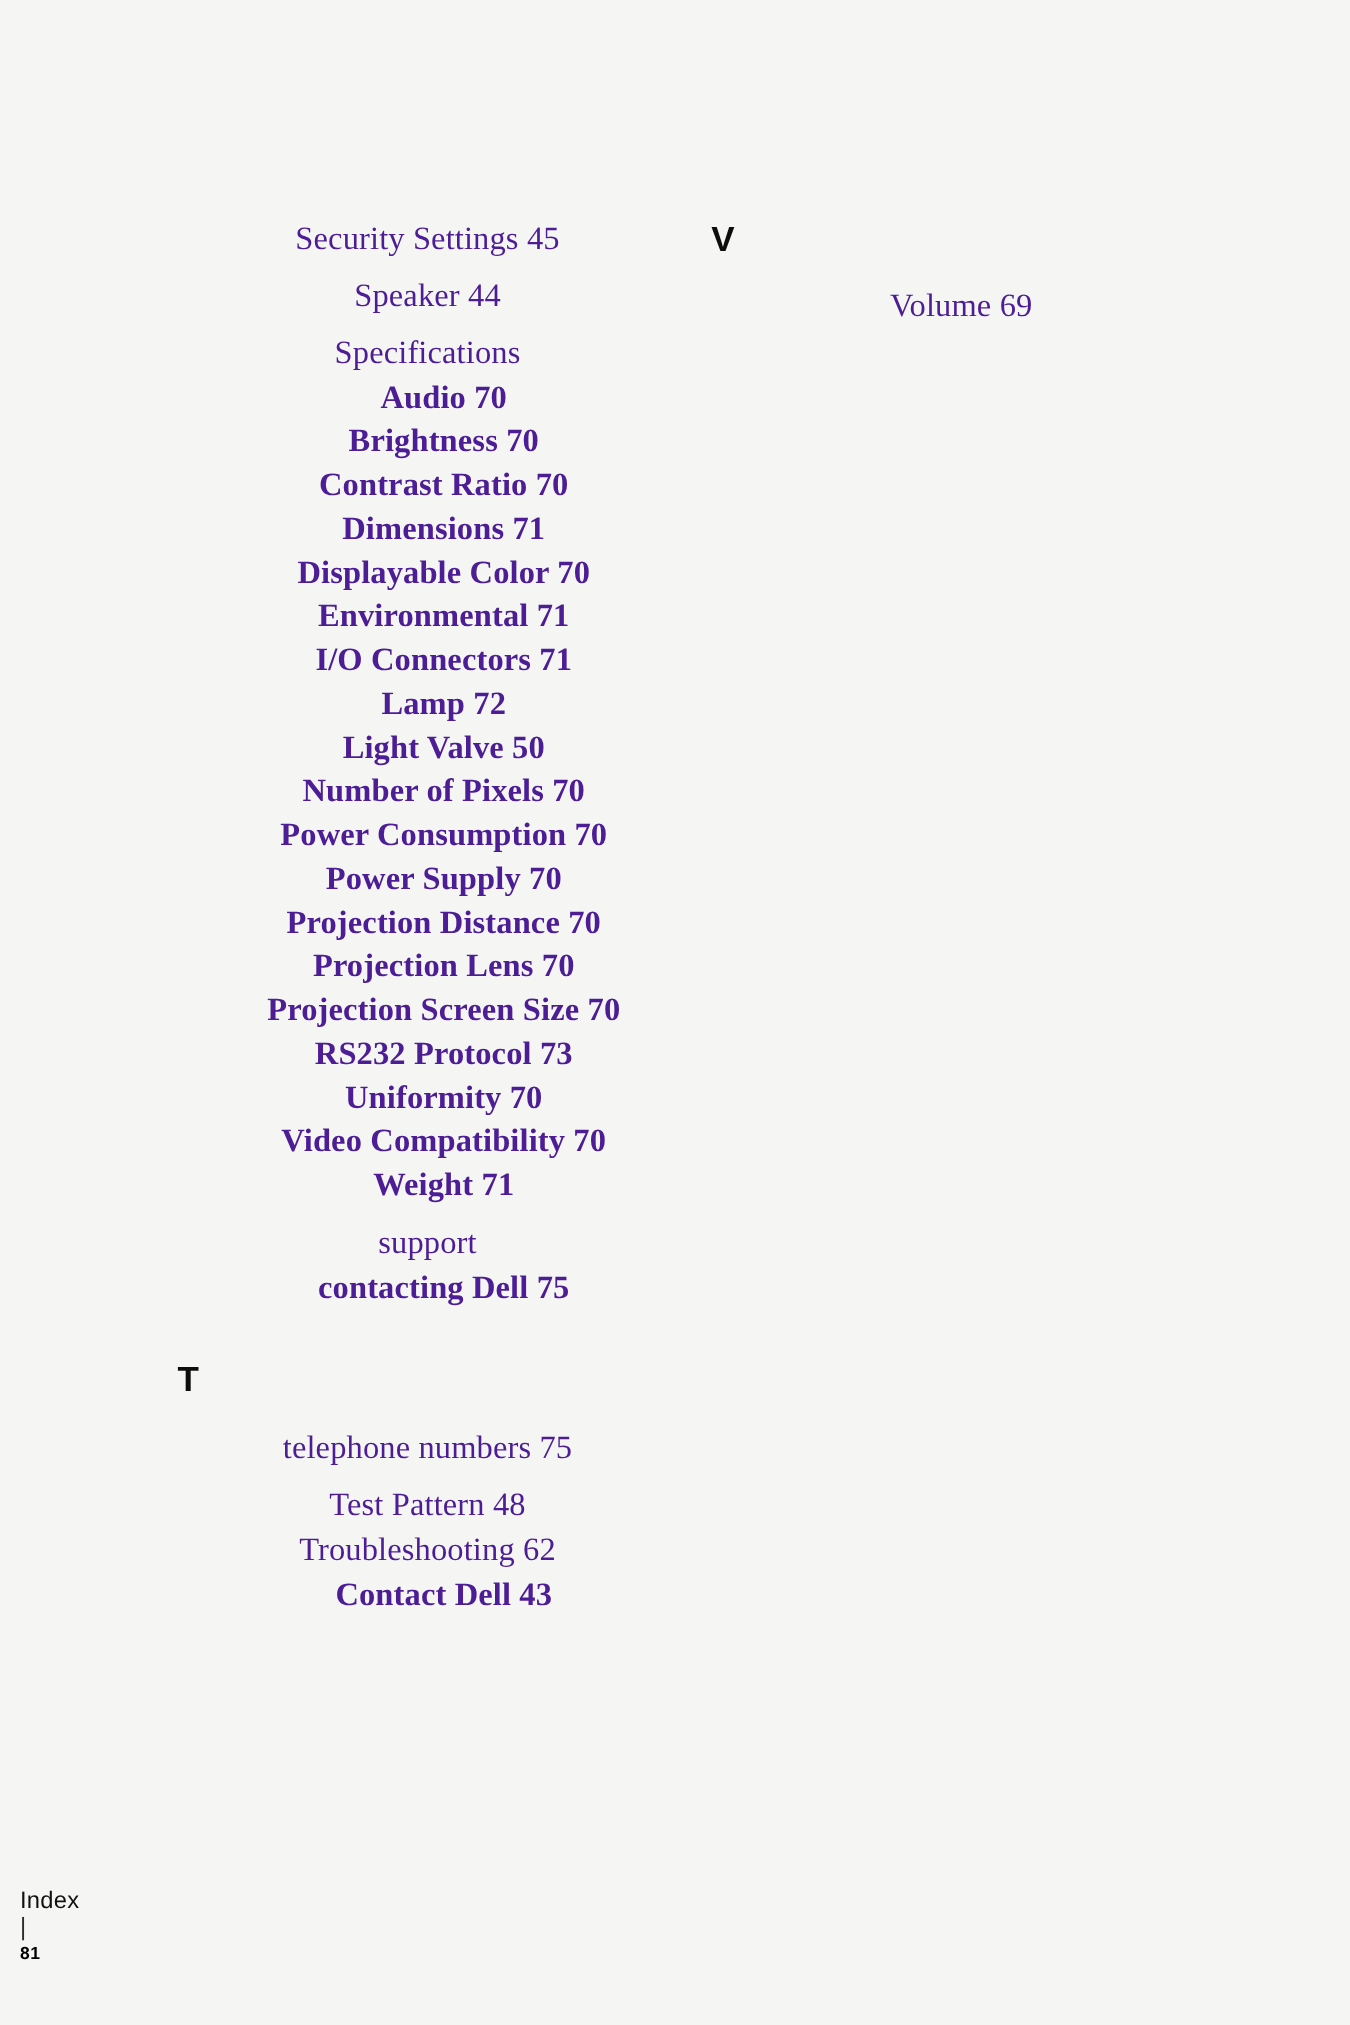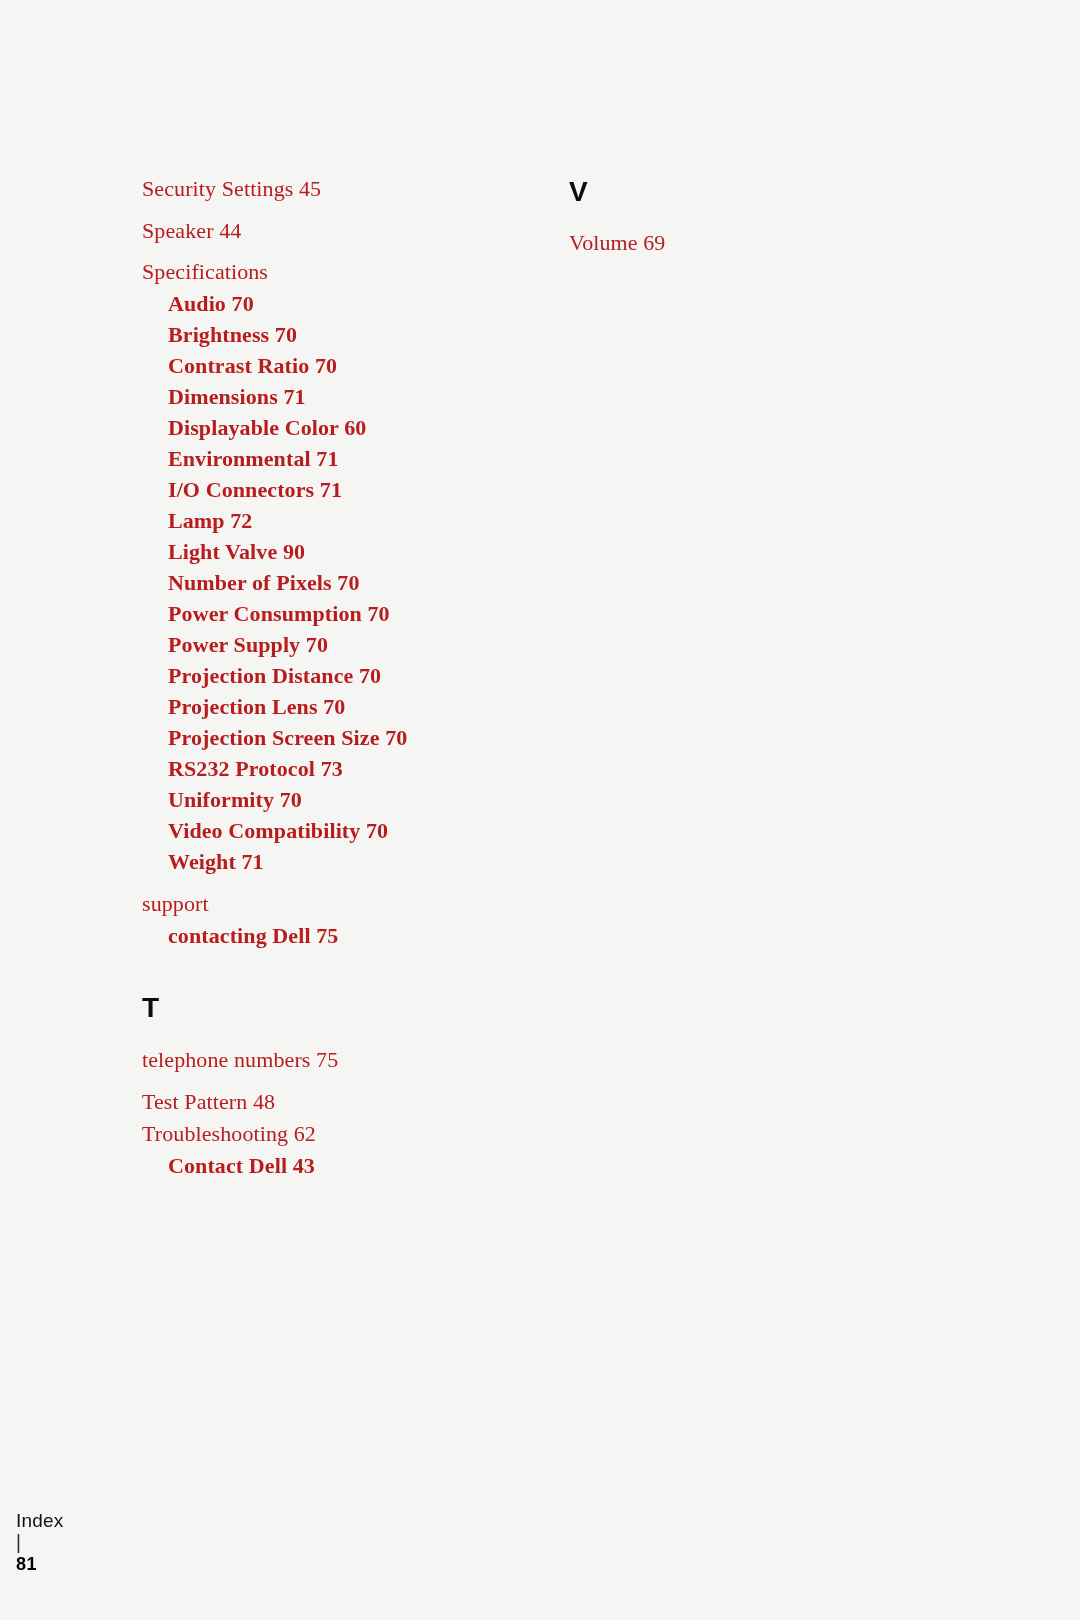--- a/index.html
+++ b/index.html
@@ -25,25 +25,26 @@
   
   .column {
     position: absolute;
     top: 178px;
   }
   .col-left  { left: 142px; width: 400px; }
   .col-right { left: 569px; width: 400px; }
 
   
   .entry {
-    font-size: 22px;
+    font-size: 26px;
     line-height: 1;
     letter-spacing: 0.1px;
     white-space: nowrap;
-    color: #b91c1c;
+    color: #4c1d95;
+    text-align: center;
   }
   
   .entry.level-1 {
     margin-bottom: 19.5px;
     padding-left: 0;
   }
   
   .entry.level-2 {
     margin-bottom: 9px;
     padding-left: 26px;
@@ -92,21 +93,21 @@
     color: #111111;
     letter-spacing: 0.2px;
   }
   .footer-sep {
     font-size: 19px;
     color: #2b2b2b;
     margin: 0 14px 0 16px;
     transform: scaleY(1.05);
   }
   .footer-page {
-    font-size: 18px;
+    font-size: 14px;
     font-weight: bold;
     color: #000000;
     letter-spacing: 0.4px;
   }
 </style>
 </head>
 <body>
 
 <div class="page">
 
@@ -115,25 +116,25 @@
     <div class="entry level-1">Security Settings 45</div>
 
     <div class="entry level-1">Speaker 44</div>
 
     <div class="entry level-1 has-children">Specifications</div>
 
     <div class="entry level-2">Audio 70</div>
     <div class="entry level-2">Brightness 70</div>
     <div class="entry level-2">Contrast Ratio 70</div>
     <div class="entry level-2">Dimensions 71</div>
-    <div class="entry level-2">Displayable Color 60</div>
+    <div class="entry level-2">Displayable Color 70</div>
     <div class="entry level-2">Environmental 71</div>
     <div class="entry level-2">I/O Connectors 71</div>
     <div class="entry level-2">Lamp 72</div>
-    <div class="entry level-2">Light Valve 90</div>
+    <div class="entry level-2">Light Valve 50</div>
     <div class="entry level-2">Number of Pixels 70</div>
     <div class="entry level-2">Power Consumption 70</div>
     <div class="entry level-2">Power Supply 70</div>
     <div class="entry level-2">Projection Distance 70</div>
     <div class="entry level-2">Projection Lens 70</div>
     <div class="entry level-2">Projection Screen Size 70</div>
     <div class="entry level-2">RS232 Protocol 73</div>
     <div class="entry level-2">Uniformity 70</div>
     <div class="entry level-2">Video Compatibility 70</div>
     <div class="entry level-2 group-end">Weight 71</div>

